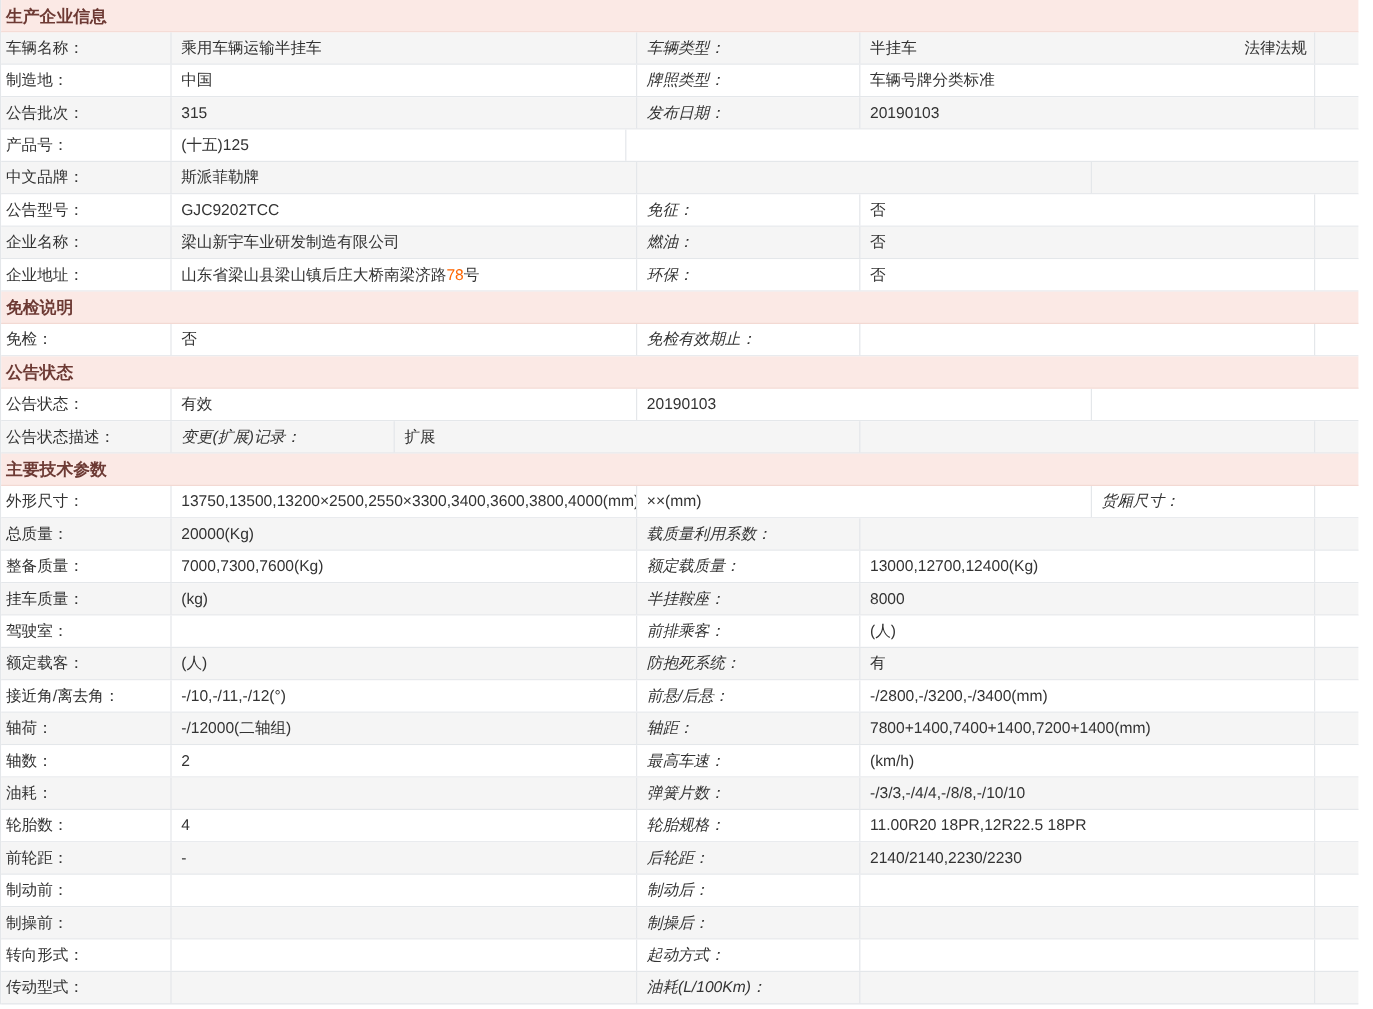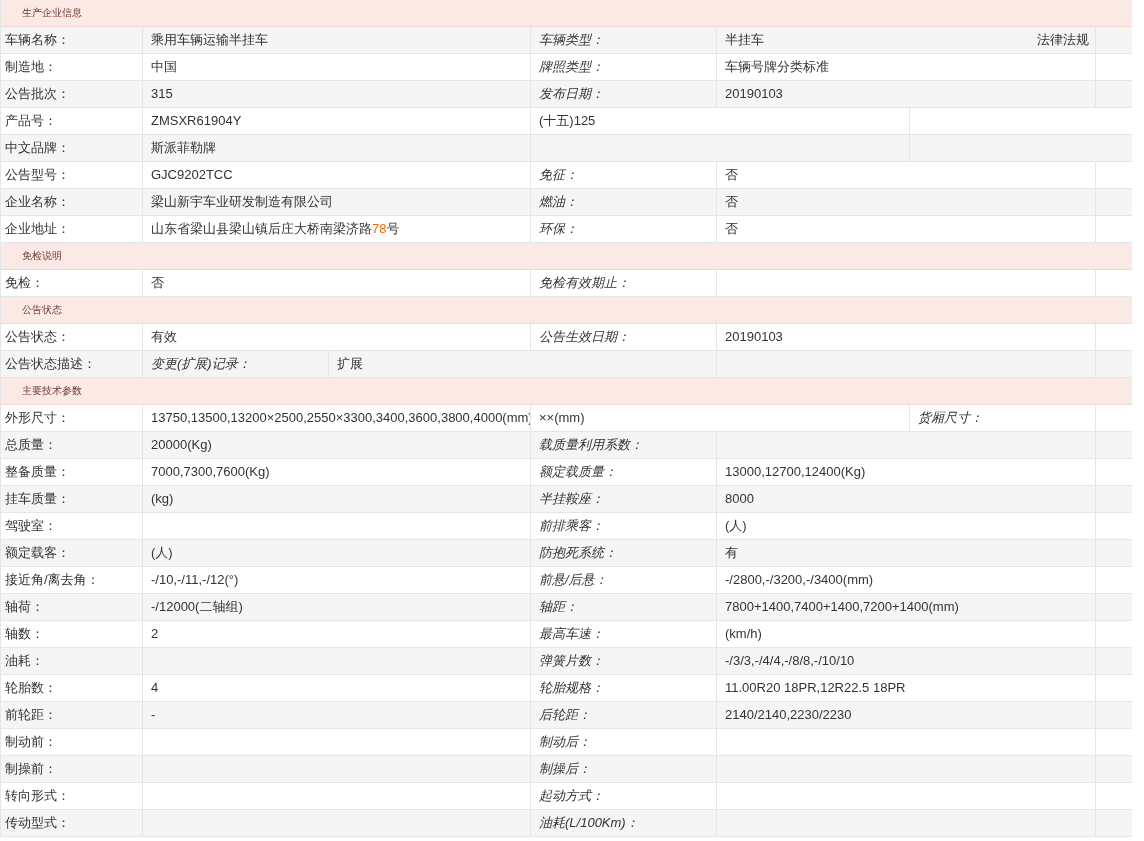--- a/index.html
+++ b/index.html
@@ -13,22 +13,22 @@
   }
   #table-root {
     width: 1132px;
     border-left: 1px solid var(--border, #e4e7ea);
   }
   .sec {
     height: 27px; line-height: 26px;
     background: var(--section_bg, #fbe9e5);
     border-bottom: 1px solid #f3d9d3;
     color: var(--section_text, #6d3a34);
-    font-weight: normal; font-size: 10px;
-    padding-left: 21px;
+    font-weight: bold; font-size: 14px;
+    padding-left: 4px;
     white-space: nowrap; overflow: hidden;
   }
   .row {
     display: flex;
     height: 27px; line-height: 26px;
     border-bottom: 1px solid var(--border, #e4e7ea);
     background: #ffffff;
   }
   .row.alt { background: var(--row_alt_bg, #f5f5f5); }
   .cell { overflow: hidden; white-space: nowrap; border-right: 1px solid var(--border, #e4e7ea); }
@@ -57,21 +57,20 @@
       <div class="cell rv"><span>车辆号牌分类标准</span></div>
     </div>
     <div class="row alt">
       <div class="cell ll">公告批次：</div>
       <div class="cell lv"><span>315</span></div>
       <div class="cell rl">发布日期：</div>
       <div class="cell rv"><span>20190103</span></div>
     </div>
     <div class="row">
       <div class="cell ll">产品号：</div>
-      <div class="cell lv"><span>ZMSXR61904Y</span></div>
       <div class="cell rv"><span>(十五)125</span></div>
     </div>
     <div class="row alt">
       <div class="cell ll">中文品牌：</div>
       <div class="cell lv"><span>斯派菲勒牌</span></div>
       <div class="cell rv"><span></span></div>
     </div>
     <div class="row">
       <div class="cell ll">公告型号：</div>
       <div class="cell lv"><span>GJC9202TCC</span></div>
@@ -94,21 +93,20 @@
     <div class="row">
       <div class="cell ll">免检：</div>
       <div class="cell lv"><span>否</span></div>
       <div class="cell rl">免检有效期止：</div>
       <div class="cell rv"><span></span></div>
     </div>
     <div class="sec">公告状态</div>
     <div class="row">
       <div class="cell ll">公告状态：</div>
       <div class="cell lv"><span>有效</span></div>
-      <div class="cell rl">公告生效日期：</div>
       <div class="cell rv"><span>20190103</span></div>
     </div>
     <div class="row alt">
       <div class="cell ll">公告状态描述：</div>
       <div class="cell rl">变更(扩展)记录：</div>
       <div class="cell lv"><span>扩展</span></div>
       <div class="cell rv"><span></span></div>
     </div>
     <div class="sec">主要技术参数</div>
     <div class="row">

